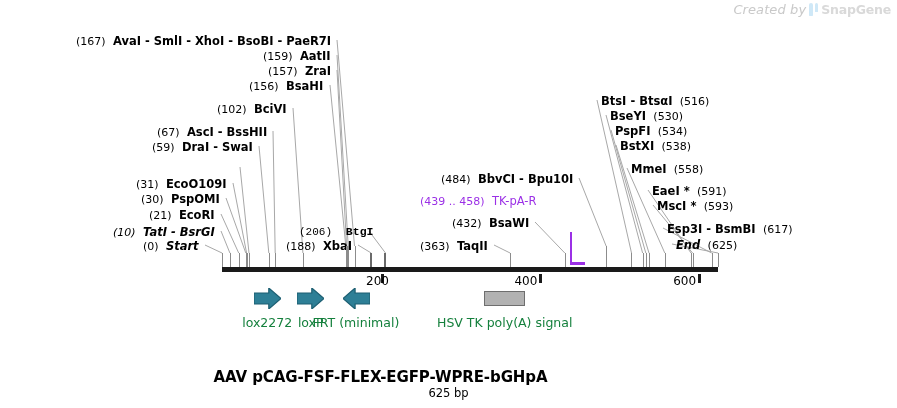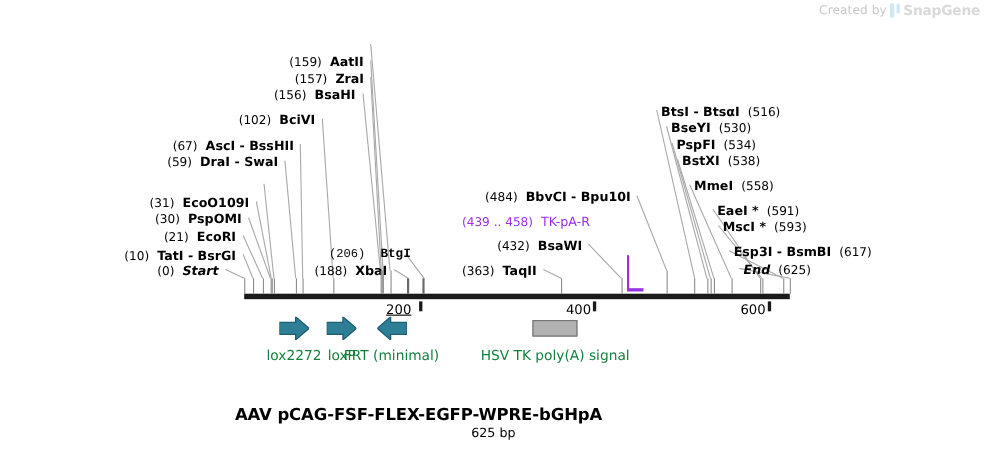--- a/index.html
+++ b/index.html
@@ -2,21 +2,21 @@
 <html><head>
 <meta charset="utf-8">
 <style>
   html,body{margin:0;padding:0;background:#ffffff;}
   body{width:897px;height:408px;position:relative;overflow:hidden;
        font-family:"DejaVu Sans","Liberation Sans",sans-serif;
        -webkit-font-smoothing:antialiased;}
 
   
   #watermark{position:absolute;right:6px;top:2px;display:flex;align-items:center;gap:3px;}
-  #watermark .createdby{font-size:11px;color:#c9c9c9;letter-spacing:.1px;}
+  #watermark .createdby{font-size:13px;color:#c9c9c9;letter-spacing:.1px;font-style:italic;}
   #watermark .logoglyph{width:9px;height:13px;position:relative;display:inline-block;}
   #watermark .logoglyph i{position:absolute;background:#cfe8f7;border-radius:3px 3px 1px 1px;}
   #watermark .logoglyph i.l{left:0;top:0;width:3.4px;height:13px;}
   #watermark .logoglyph i.r{right:0;top:0;width:3.4px;height:9px;}
   #watermark .snap{font-size:12.5px;color:#d9d9d9;font-weight:600;letter-spacing:-.2px;}
 
   
   #labels{position:absolute;left:0;top:0;width:897px;height:270px;}
   .lbl{position:absolute;white-space:nowrap;font-size:11.5px;color:#000;line-height:12px;}
   .lbl .pos{font-weight:400;color:#000;font-size:11px;}
@@ -87,30 +87,31 @@
     <line x1="611" y1="130" x2="645.8" y2="253" stroke="#a8a8a8" stroke-width="1"></line>
     <line x1="616" y1="145" x2="649.0" y2="253" stroke="#a8a8a8" stroke-width="1"></line>
     <line x1="627" y1="168" x2="664.8" y2="253" stroke="#a8a8a8" stroke-width="1"></line>
     <line x1="648" y1="190" x2="691.0" y2="253" stroke="#a8a8a8" stroke-width="1"></line>
     <line x1="653" y1="205" x2="692.6" y2="253" stroke="#a8a8a8" stroke-width="1"></line>
     <line x1="663" y1="228" x2="711.7" y2="253" stroke="#a8a8a8" stroke-width="1"></line>
     <line x1="672" y1="244" x2="718.0" y2="253" stroke="#a8a8a8" stroke-width="1"></line>
   </svg>
 
 <div id="labels">
+    <div class="lbl" style="top: 35px; left: 76px;"><span class="pos">(167)</span>&nbsp;&nbsp;<span class="enz">AvaI  -  SmlI  -  XhoI  -  BsoBI  -  PaeR7I</span></div>
     <div class="lbl" style="top: 50px; left: 263px;"><span class="pos">(159)</span>&nbsp;&nbsp;<span class="enz">AatII</span></div>
     <div class="lbl" style="top: 65px; left: 268px;"><span class="pos">(157)</span>&nbsp;&nbsp;<span class="enz">ZraI</span></div>
     <div class="lbl" style="top: 80px; left: 249px;"><span class="pos">(156)</span>&nbsp;&nbsp;<span class="enz">BsaHI</span></div>
     <div class="lbl" style="top: 103px; left: 217px;"><span class="pos">(102)</span>&nbsp;&nbsp;<span class="enz">BciVI</span></div>
     <div class="lbl" style="top: 126px; left: 157px;"><span class="pos">(67)</span>&nbsp;&nbsp;<span class="enz">AscI  -  BssHII</span></div>
     <div class="lbl" style="top: 141px; left: 152px;"><span class="pos">(59)</span>&nbsp;&nbsp;<span class="enz">DraI  -  SwaI</span></div>
     <div class="lbl" style="top: 178px; left: 136px;"><span class="pos">(31)</span>&nbsp;&nbsp;<span class="enz">EcoO109I</span></div>
     <div class="lbl" style="top: 193px; left: 141px;"><span class="pos">(30)</span>&nbsp;&nbsp;<span class="enz">PspOMI</span></div>
     <div class="lbl" style="top: 209px; left: 149px;"><span class="pos">(21)</span>&nbsp;&nbsp;<span class="enz">EcoRI</span></div>
-    <div class="lbl" style="top: 226px; left: 113px;"><span class="pos">(10)</span>&nbsp;&nbsp;<span class="enz">TatI  -  BsrGI</span></div>
+    <div class="lbl" style="top: 226px; left: 113px; font-style: italic;"><span class="pos">(10)</span>&nbsp;&nbsp;<span class="enz">TatI  -  BsrGI</span></div>
     <div class="lbl italic" style="top: 240px; left: 143px;"><span class="pos">(0)</span>&nbsp;&nbsp;<span class="enz">Start</span></div>
     <div class="lbl" style="top: 226px; left: 299px; font-family: Liberation Mono, monospace;"><span class="pos">(206)</span>&nbsp;&nbsp;<span class="enz">BtgI</span></div>
     <div class="lbl" style="top: 240px; left: 286px;"><span class="pos">(188)</span>&nbsp;&nbsp;<span class="enz">XbaI</span></div>
     <div class="lbl" style="top: 173px; left: 441px;"><span class="pos">(484)</span>&nbsp;&nbsp;<span class="enz">BbvCI  -  Bpu10I</span></div>
     <div class="lbl feat" style="top: 195px; left: 420px;"><span class="pos">(439 .. 458)</span>&nbsp;&nbsp;<span class="enz">TK-pA-R</span></div>
     <div class="lbl" style="top: 217px; left: 452px;"><span class="pos">(432)</span>&nbsp;&nbsp;<span class="enz">BsaWI</span></div>
     <div class="lbl" style="top: 240px; left: 420px;"><span class="pos">(363)</span>&nbsp;&nbsp;<span class="enz">TaqII</span></div>
     <div class="lbl" style="top: 95px; left: 601px;"><span class="enz">BtsI  -  BtsαI</span>&nbsp;&nbsp;<span class="pos">(516)</span></div>
     <div class="lbl" style="top: 110px; left: 610px;"><span class="enz">BseYI</span>&nbsp;&nbsp;<span class="pos">(530)</span></div>
     <div class="lbl" style="top: 125px; left: 615px;"><span class="enz">PspFI</span>&nbsp;&nbsp;<span class="pos">(534)</span></div>
@@ -148,21 +149,21 @@
       <div class="tick" style="left: 645.782px; top: 253px; height: 14px;"></div>
       <div class="tick" style="left: 648.957px; top: 253px; height: 14px;"></div>
       <div class="tick" style="left: 664.829px; top: 253px; height: 14px;"></div>
       <div class="tick" style="left: 691.018px; top: 253px; height: 14px;"></div>
       <div class="tick" style="left: 692.605px; top: 253px; height: 14px;"></div>
       <div class="tick" style="left: 711.651px; top: 253px; height: 14px;"></div>
       <div class="tick" style="left: 718px; top: 253px; height: 14px;"></div>
     </div>
   <div id="rulerwrap">
       <div class="rtick" style="left: 380.72px;"></div>
-      <div class="rnum" style="left: 351px; text-decoration: underline;">200</div>
+      <div class="rnum" style="left: 366px;">200</div>
       <div class="rtick" style="left: 539.44px;"></div>
       <div class="rnum" style="left: 514.44px;">400</div>
       <div class="rtick" style="left: 698.16px;"></div>
       <div class="rnum" style="left: 673.16px;">600</div>
     </div>
   <div id="featwrap">
       <div class="arrow" style="left: 253.744px; top: 288px; width: 26.9824px;">
         <svg width="26.982400000000013" height="21" viewBox="0 0 26.982400000000013 21">
           <polygon points="0.0,5.0 14.8,5.0 14.8,0.0 27.0,10.5 14.8,21.0 14.8,16.0 0.0,16.0" fill="#2e7f96" stroke="#1d5f72" stroke-width="1.2"></polygon>
         </svg>

